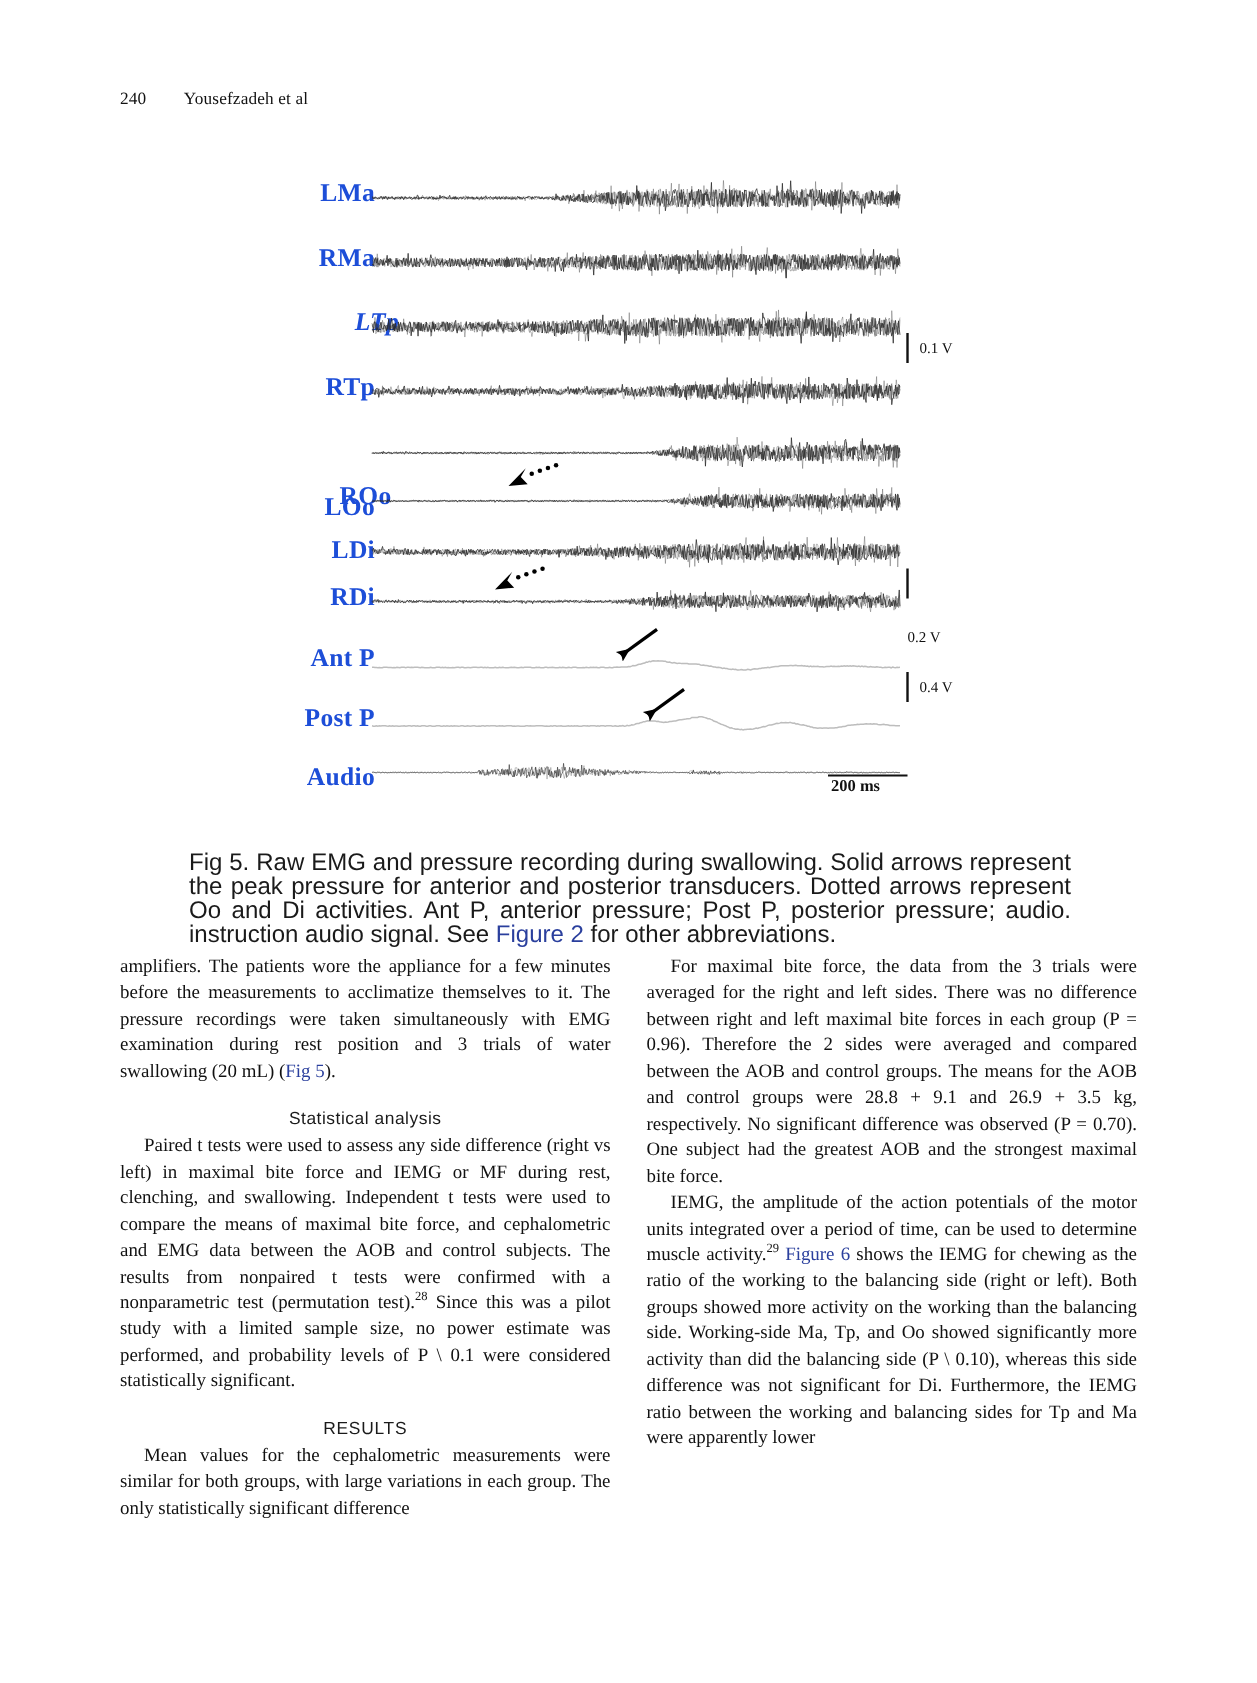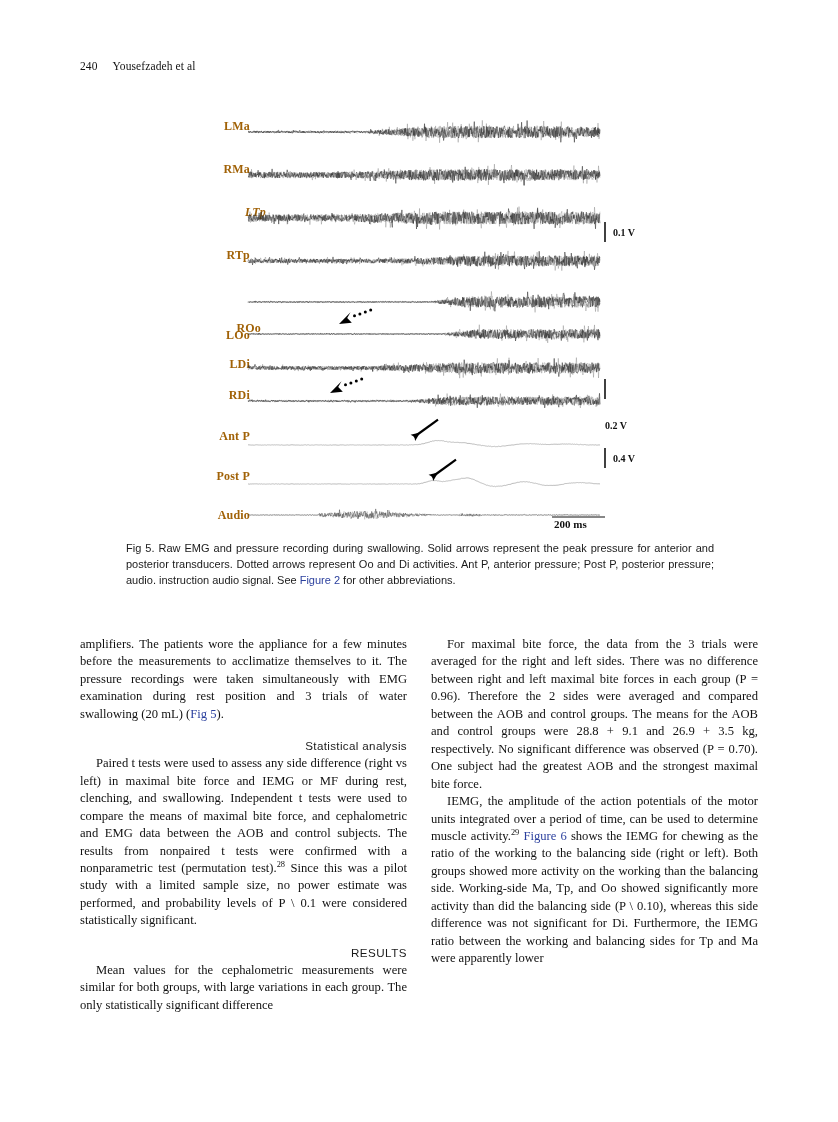--- a/index.html
+++ b/index.html
@@ -25,21 +25,21 @@
     height: 40px;
   }
   .rh-left {
     position: absolute;
     left: 0;
     top: 0;
     font-size: 11.5px;
     letter-spacing: 0.1px;
     white-space: nowrap;
   }
-  .rh-pagenum { margin-right: 15px; }
+  .rh-pagenum { margin-right: 25px; }
   .rh-right {
     position: absolute;
     right: 0;
     top: 0;
     text-align: right;
     font-size: 11.5px;
     line-height: 17px;
   }
 
   
@@ -54,51 +54,51 @@
     position: absolute;
     left: 0;
     top: 0;
     width: 678px;
     height: 420px;
   }
   .chan-label {
     position: absolute;
     font-family: "Liberation Serif", serif;
     font-weight: bold;
-    font-size: 12px;
-    color: #a16207;
+    font-size: 17px;
+    color: #1d4ed8;
     text-align: right;
     white-space: nowrap;
     letter-spacing: 0.2px;
   }
   .scale-label {
     position: absolute;
     font-family: "Liberation Serif", serif;
-    font-weight: bold;
+    font-weight: normal;
     font-size: 10px;
     color: #111111;
     white-space: nowrap;
   }
   .time-label {
     position: absolute;
     font-family: "Liberation Serif", serif;
     font-weight: bold;
     font-size: 11px;
     color: #111111;
     white-space: nowrap;
   }
 
   
   .caption {
     position: absolute;
     left: 126px;
-    top: 540px;
+    top: 568px;
     width: 588px;
     font-family: "Liberation Sans", sans-serif;
-    font-size: 11px;
+    font-size: 16px;
     line-height: 16.1px;
     color: #1a1a1a;
     text-align: justify;
   }
   .caption .lnk { color: #2a3f9d; }
 
   
   .body-cols {
     position: absolute;
     left: 80px;
@@ -126,21 +126,21 @@
     hyphens: none;
   }
   .col p.noindent { text-indent: 0; }
   .col h3 {
     margin: 16px 0 3px 0;
     font-family: "Liberation Sans", sans-serif;
     font-size: 11.6px;
     font-weight: normal;
     letter-spacing: 0.35px;
     color: #1a1a1a;
-    text-align: right;
+    text-align: center;
   }
   .col h3.caps { letter-spacing: 0.5px; }
   .col .lnk { color: #2a3f9d; }
   sup { font-size: 8.4px; vertical-align: super; line-height: 0; }
 </style>
 </head>
 <body>
 
 <div class="running-head">
   <div class="rh-left">

